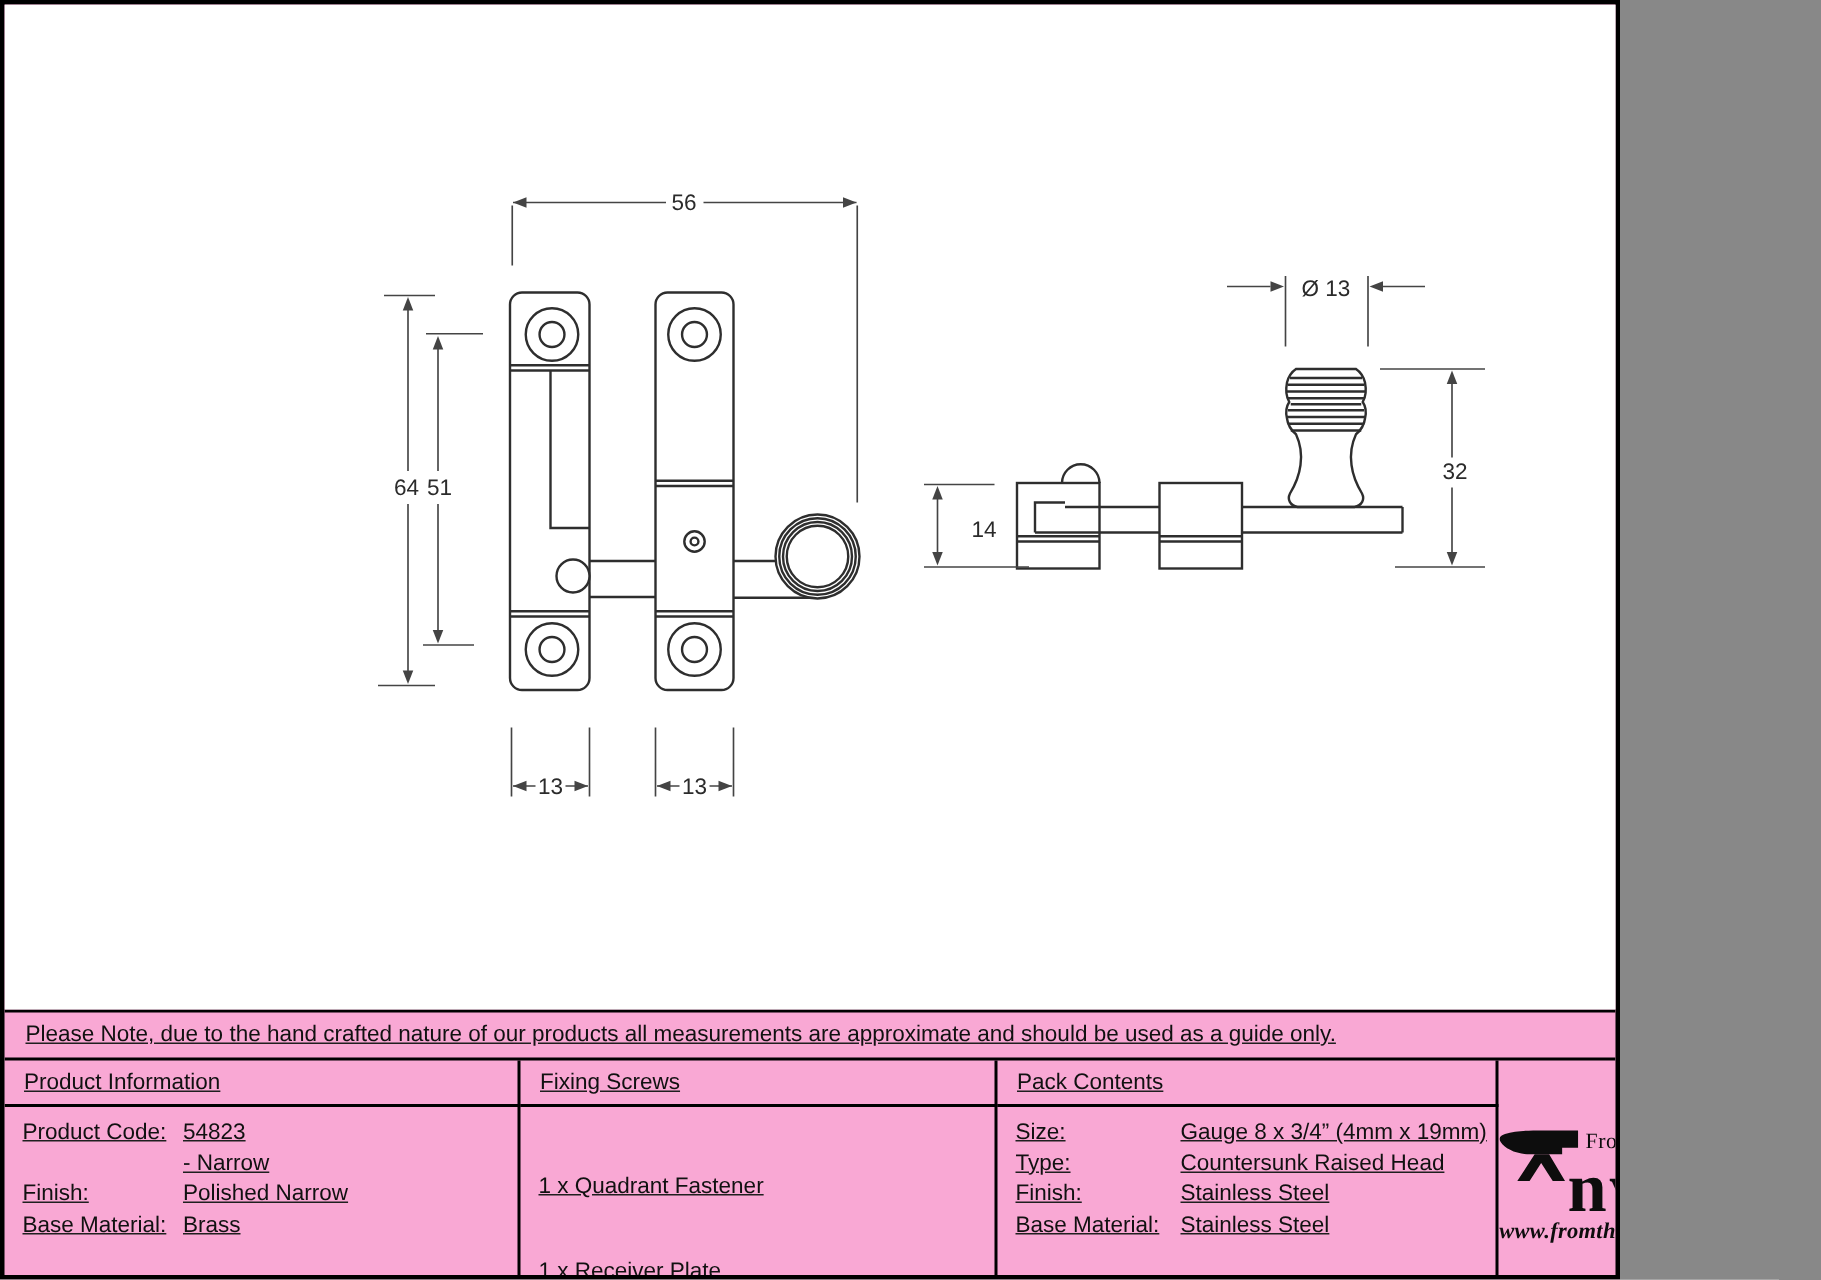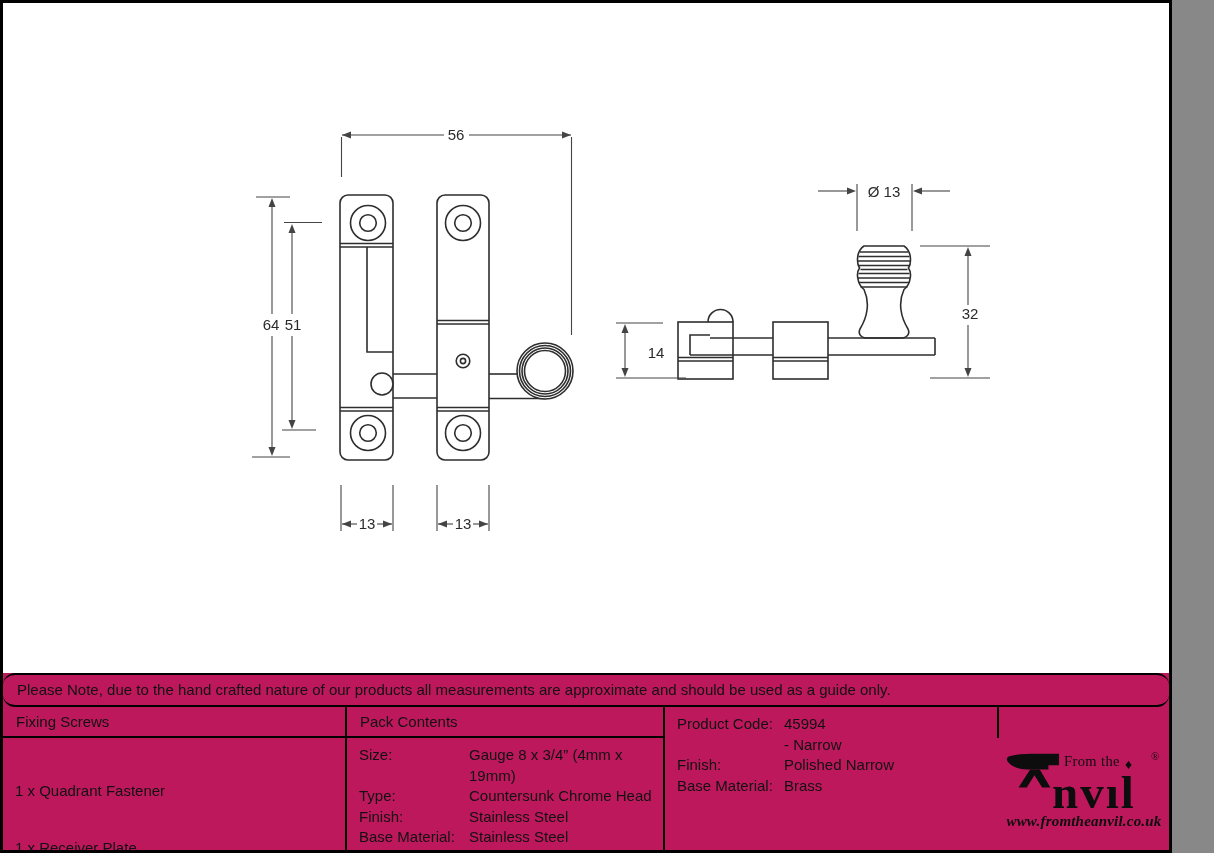--- a/index.html
+++ b/index.html
@@ -1,31 +1,31 @@
 <!DOCTYPE html>
 <html><head>
 <meta charset="utf-8">
 <style>
   * { margin:0; padding:0; box-sizing:border-box; }
   html,body { background:#888; }
   .page {
-    position:relative; width:1172px; height:853px;
-    background:#be185d; border:3px solid #000;
+    position:relative; width:1080px; height:853px;
+    background:#f9a8d4; border:3px solid #000;
     font-family:"Liberation Sans","DejaVu Sans",sans-serif;
-    color:#1f1f1f; overflow:hidden;
+    color:#1f1f1f; overflow:hidden;text-decoration:underline;
   }
   .drawing-area { position:relative; width:1208px; height:670px; background:#fff; }
   .drawing-area svg { display:block; }
   svg text {
     font-family:"Liberation Sans","DejaVu Sans",sans-serif;
     font-size:15px; fill:#2b2b2b;
   }
   .note-row {
     height:34px; border-top:2px solid #000; border-bottom:2px solid #000;
-    line-height:30px; padding-left:14px; font-size:15px; color:#111;border-radius:12px;
+    line-height:30px; padding-left:14px; font-size:15px; color:#111;
   }
   .info-grid {
     display:grid; height:143px;
     grid-template-columns:344px 318px 334px 1fr;
     grid-template-rows:31px 1fr;
   }
   .hcell {
     border-right:2px solid #000; border-bottom:2px solid #000;
     font-size:15px; color:#111; display:flex; align-items:center; padding-left:13px;
   }
@@ -198,20 +198,21 @@
       </g>
       <text x="884" y="197" text-anchor="middle">Ø 13</text>
       <text x="970" y="319" text-anchor="middle">32</text>
       <text x="656" y="358" text-anchor="middle">14</text>
     </svg>
   </div>
 
   <div class="note-row">Please Note, due to the hand crafted nature of our products all measurements are approximate and should be used as a guide only.</div>
 
   <div class="info-grid">
+    <div class="hcell">Product Information</div>
     <div class="hcell">Fixing Screws</div>
     <div class="hcell">Pack Contents</div>
 
     <div class="logo-cell">
       <div class="logo-box">
         <svg class="anvil-glyph" viewBox="0 0 56 40">
           <path fill="#0d0d0d" d="M55,2 L55,14 L44,14 L44,18.5 L22,18.5
                  C12,18.5 4.5,14.5 1.5,10 C0,7.5 1,5.5 4.5,4.5
                  C12,2 22,2 30,2 Z"></path>
           <path fill="#0d0d0d" d="M25,18.5 L35,18.5 L46,37 L37.5,37 L29.5,24.5 L21.5,37 L13,37 Z"></path>
@@ -220,21 +221,21 @@
         <span class="logo-word">nvıl</span>
         <span class="logo-diamond">♦</span>
         <span class="logo-reg">®</span>
         <span class="logo-url">www.fromtheanvil.co.uk</span>
       </div>
     </div>
 
     <div class="bcell">
       <div class="kv">
         <span class="k">Product Code:</span>
-        <span class="v">45994</span>
+        <span class="v">54823</span>
       </div>
       <div class="kv">
         <span class="k"></span>
         <span class="v">- Narrow</span>
       </div>
       <div class="kv">
         <span class="k">Finish:</span>
         <span class="v">Polished Narrow</span>
       </div>
       <div class="kv">
@@ -248,21 +249,21 @@
       <div class="pack-item">1 x Receiver Plate</div>
     </div>
 
     <div class="bcell">
       <div class="kv fx">
         <span class="k">Size:</span>
         <span class="v">Gauge 8 x 3/4” (4mm x 19mm)</span>
       </div>
       <div class="kv fx">
         <span class="k">Type:</span>
-        <span class="v">Countersunk Chrome Head</span>
+        <span class="v">Countersunk Raised Head</span>
       </div>
       <div class="kv fx">
         <span class="k">Finish:</span>
         <span class="v">Stainless Steel</span>
       </div>
       <div class="kv fx">
         <span class="k">Base Material:</span>
         <span class="v">Stainless Steel</span>
       </div>
     </div>

